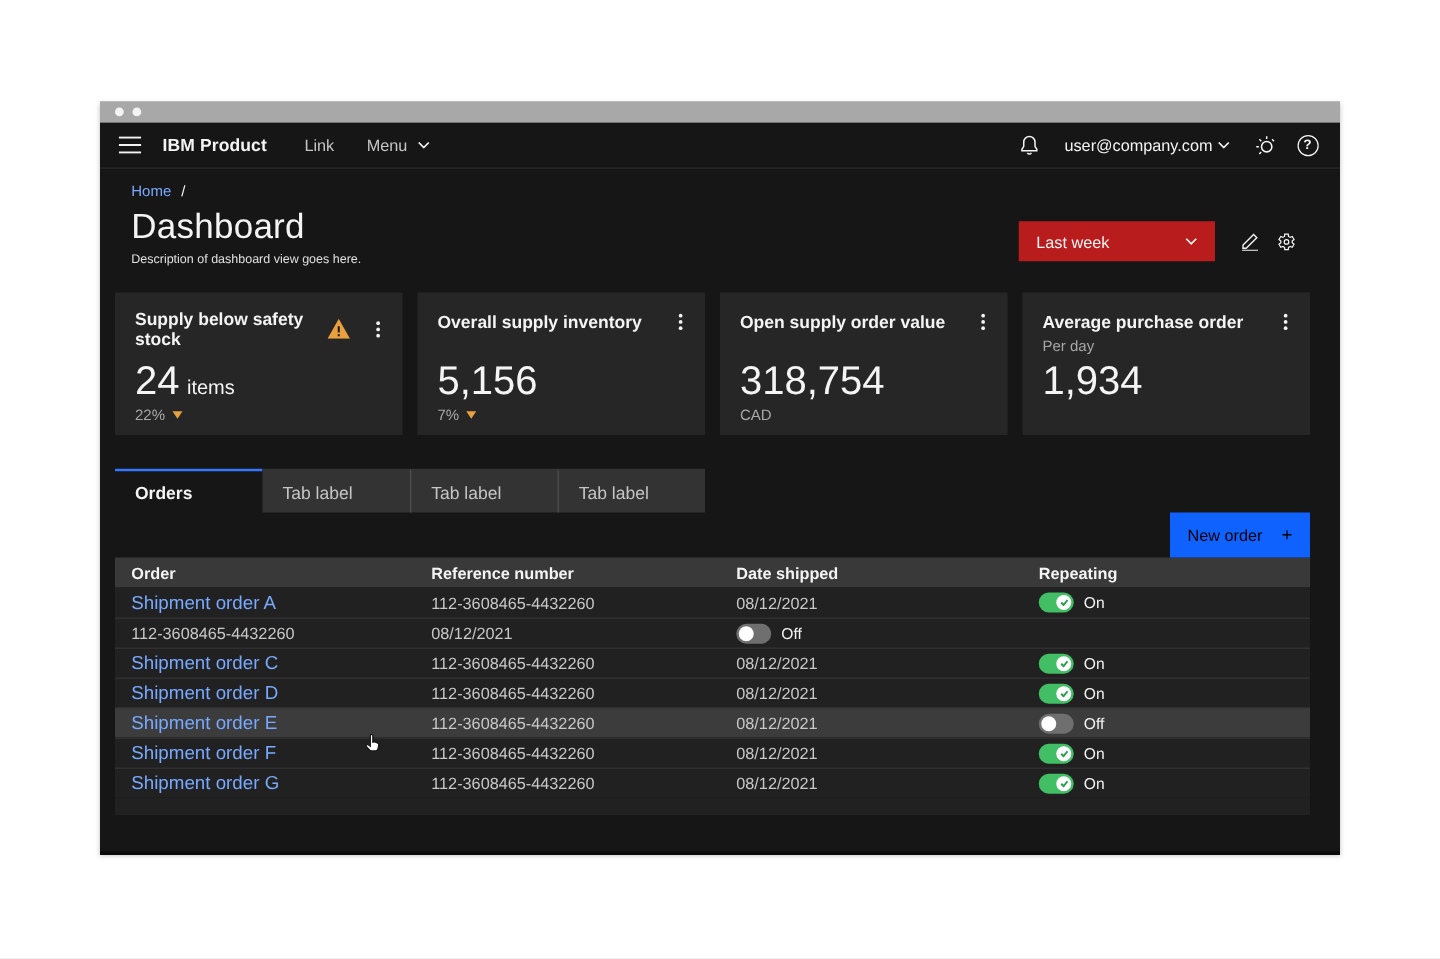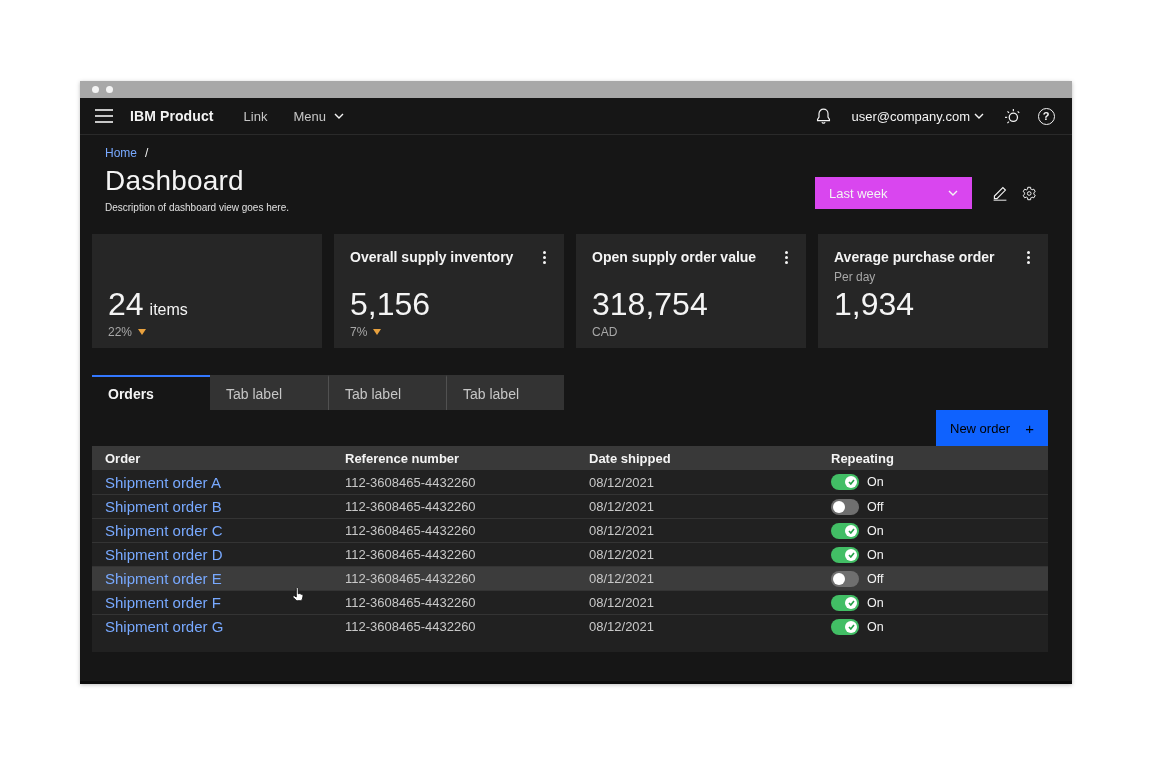--- a/index.html
+++ b/index.html
@@ -27,21 +27,21 @@
                  display:flex; align-items:center; justify-content:center; color:#f4f4f4; }
 
   
   .hero { position:relative; height:83px; padding:11px 24px 0 25px; }
   .crumb { font-size:12px; display:flex; gap:8px; }
   .crumb a { color:#78a9ff; text-decoration:none; }
   .crumb .sep { color:#f4f4f4; }
   .page-title { font-size:28px; font-weight:300; margin-top:5px; letter-spacing:.2px; }
   .page-desc { font-size:10px; color:#e0e0e0; margin-top:5px; }
   .hero-controls { position:absolute; top:42px; right:30px; display:flex; align-items:center; }
-  .dropdown { width:157px; height:32px; background:#d946ef; display:flex; align-items:center; justify-content:space-between;
+  .dropdown { width:157px; height:32px; background:#b91c1c; display:flex; align-items:center; justify-content:space-between;
               padding:8px 14px; font-size:13px; color:#f4f4f4; border:none; cursor:pointer; margin-right:14px; }
 
   
   .cards { display:grid; grid-template-columns:repeat(4,1fr); gap:12px; margin:16px 24px 0 12px; }
   .card { position:relative; background:#262626; height:114px; padding:13px 8px 0 16px; }
   .card-head { display:flex; align-items:center; }
   .card-title { font-size:14px; font-weight:600; flex:1; }
   .card-sub { font-size:12px; color:#a8a8a8; margin-top:3px; }
   .kebab { width:24px; height:20px; display:flex; flex-direction:column; align-items:center; justify-content:center; gap:2px;
            background:none; border:none; cursor:pointer; }
@@ -190,20 +190,35 @@
                 <circle cx="13" cy="12" r="2.6" fill="none" stroke="#f4f4f4" stroke-width="1.4"></circle>
               </svg>
           </span>
         </button>
       </div>
     </div>
 
     <div class="cards">
 
       <div class="card">
+        <div class="card-head">
+          <span class="card-title">Supply below safety stock</span>
+          <span class="warn">
+            <svg width="18" height="16" viewBox="0 0 18 16">
+                <path d="M9 0 0 16h18L9 0z" fill="#e8a13e"></path>
+                <rect x="8.2" y="6" width="1.6" height="5" fill="#161616"></rect>
+                <rect x="8.2" y="12.4" width="1.6" height="1.6" fill="#161616"></rect>
+              </svg>
+          </span>
+          <button class="kebab">
+              <i></i>
+              <i></i>
+              <i></i>
+            </button>
+        </div>
         <div class="card-value">
           <span>24</span>
           <span class="suffix">items</span>
         </div>
         <div class="card-foot">
           <span>22%</span>
           <span class="caret-down"></span>
         </div>
       </div>
 
@@ -289,21 +304,20 @@
           <svg class="check" width="7" height="6" viewBox="0 0 7 6">
                     <polyline points="1,3 2.8,5 6,1" fill="none" stroke="#24a148" stroke-width="1.6"></polyline>
                   </svg>
         </span>
       </button>
       <span class="toggle-label">On</span>
     </div>
   </div>
 
   <div class="t-row">
-    <div><a href="#">Shipment order B</a></div>
     <div>112-3608465-4432260</div>
     <div>08/12/2021</div>
     <div class="toggle-cell">
       <button class="toggle off">
         <span class="knob">
           
         </span>
       </button>
       <span class="toggle-label">Off</span>
     </div>

